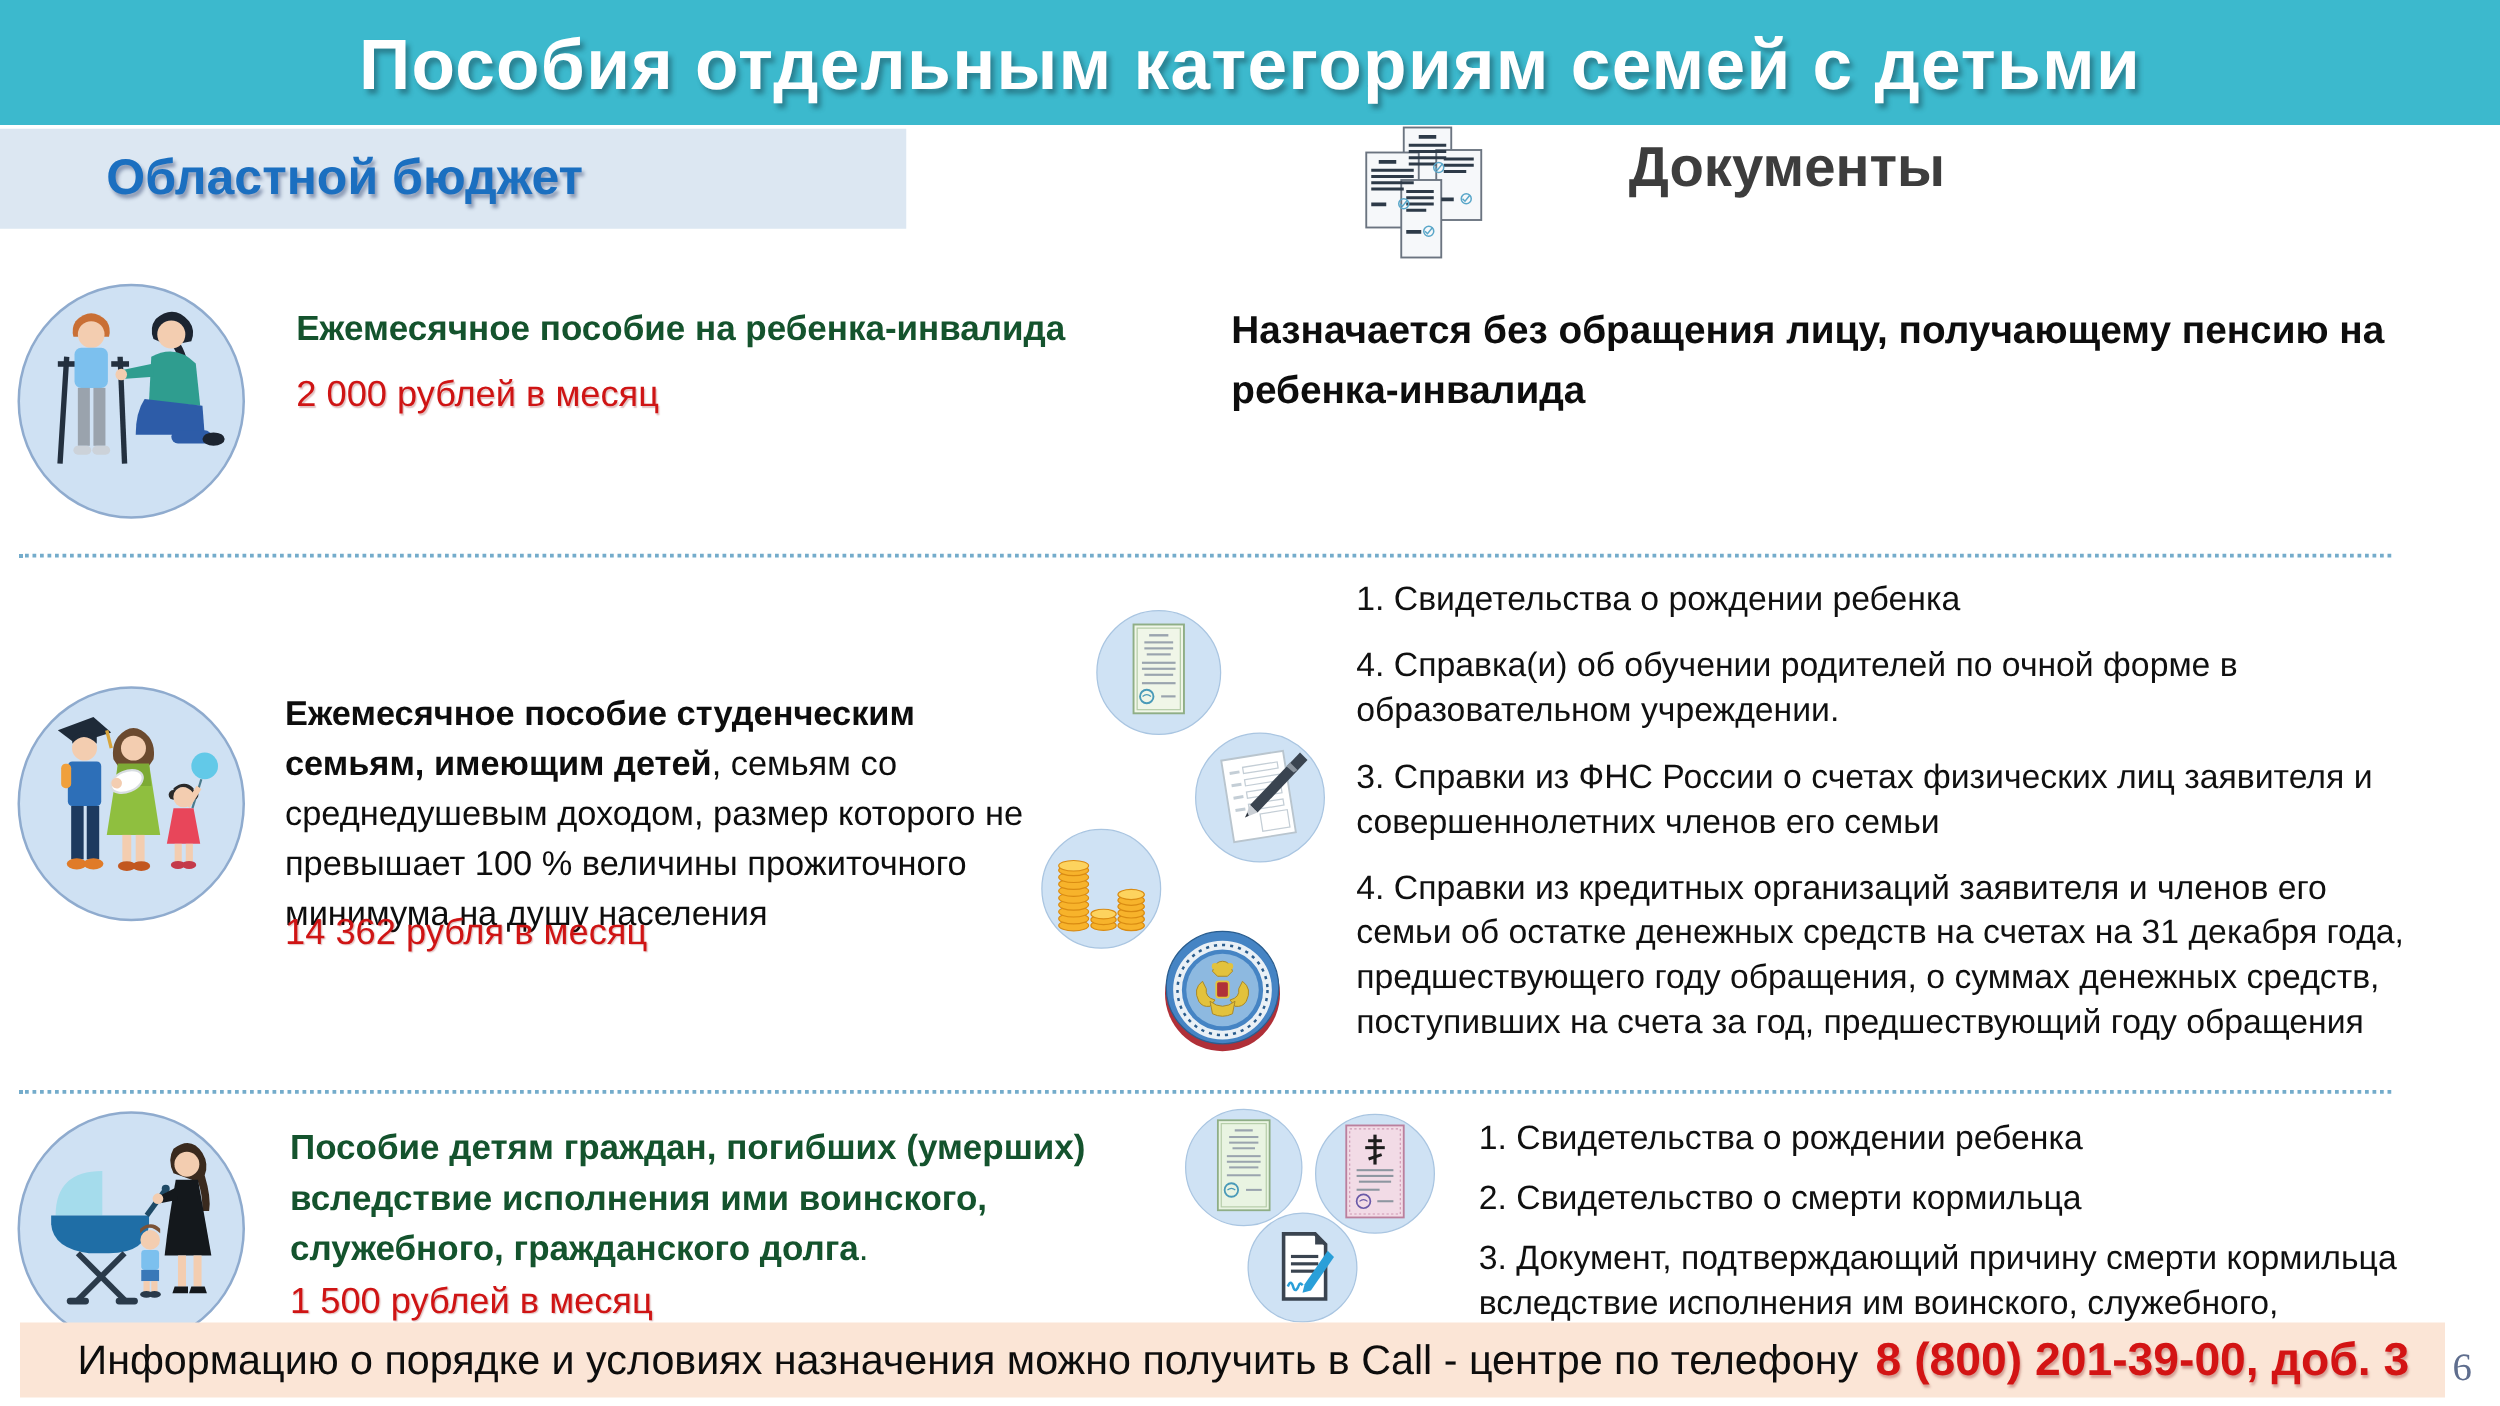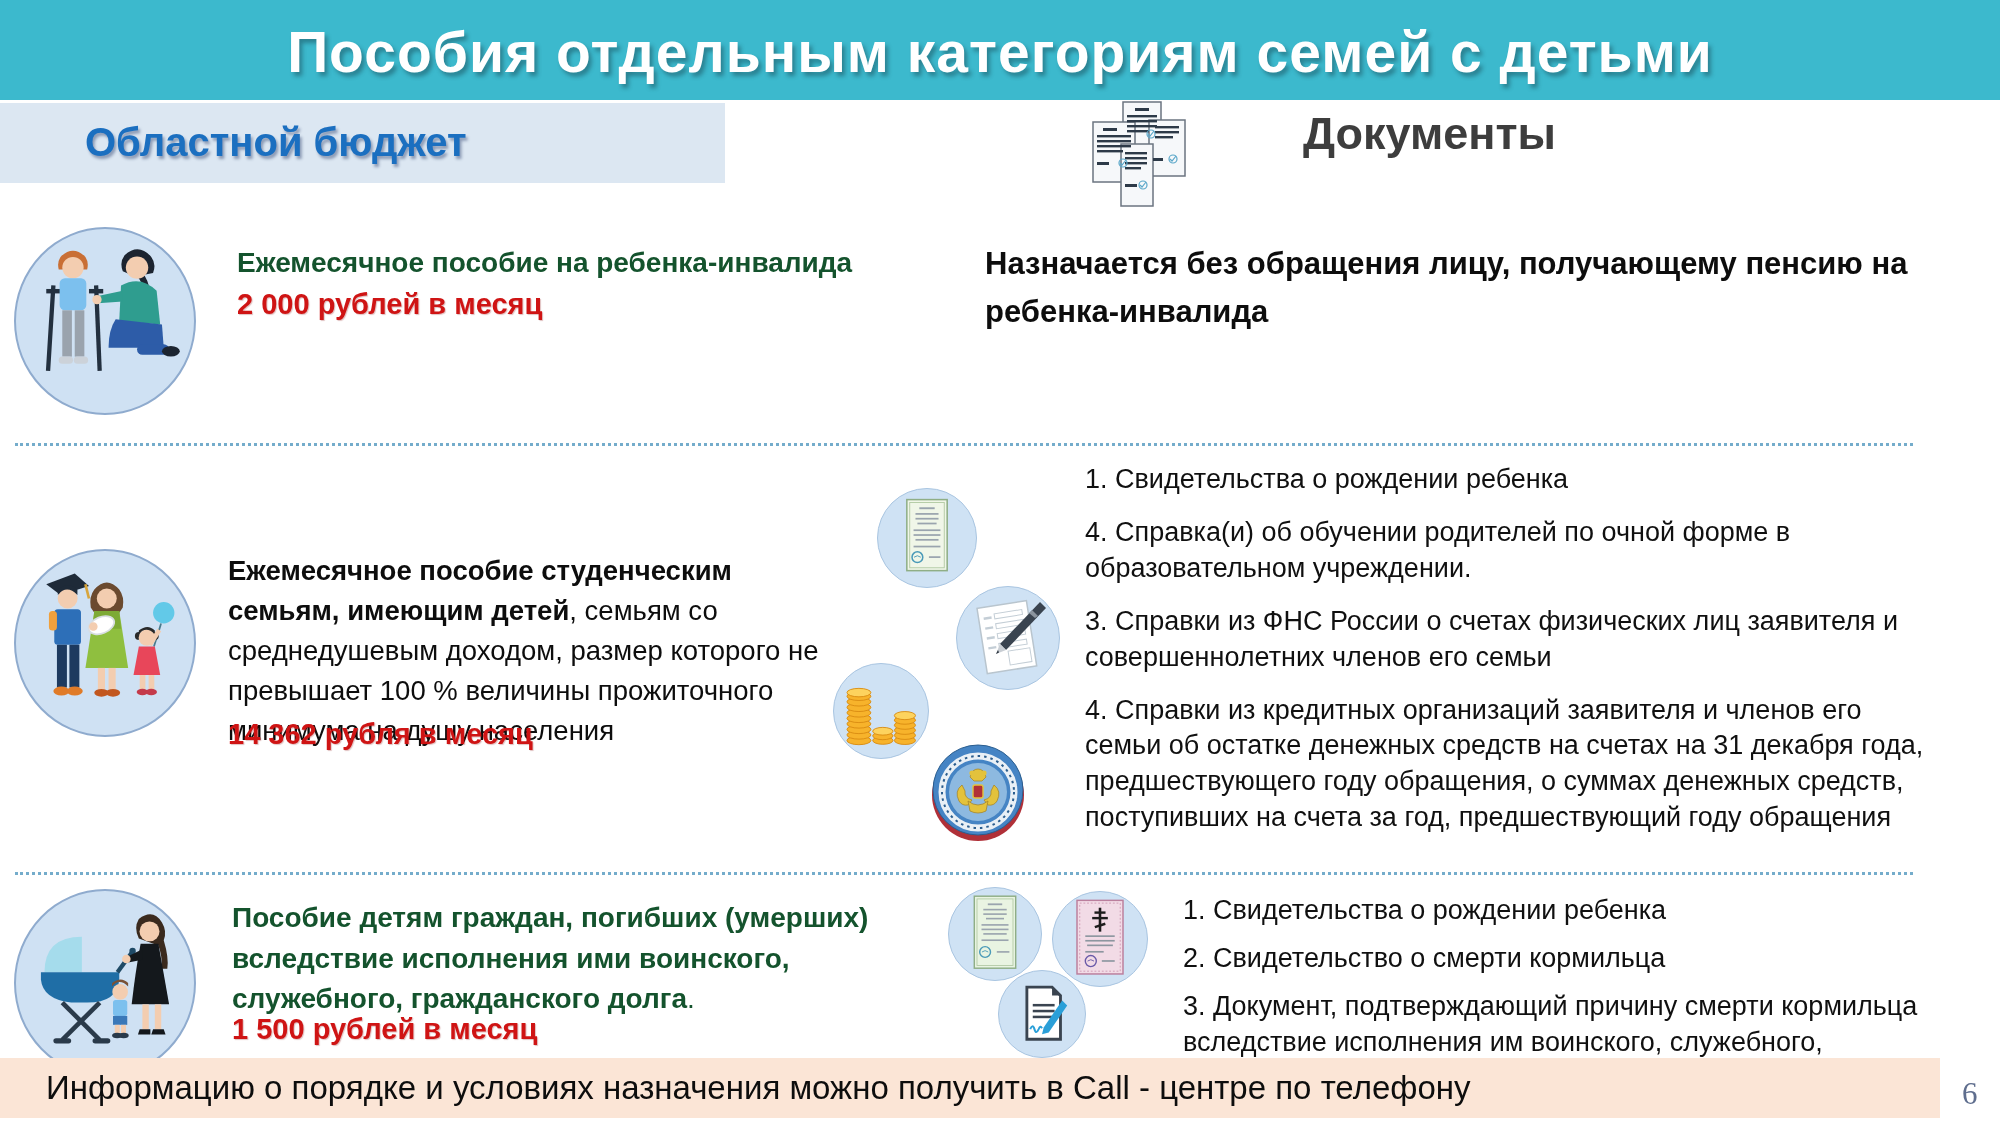--- a/index.html
+++ b/index.html
@@ -43,37 +43,38 @@
     background:#cfe1f3; border:2px solid #8fabce; overflow:hidden;
   }
   .mini-circle {
     position:absolute; border-radius:50%;
     background:#cfe2f4; border:1px solid #a9c5e1;
     display:flex; align-items:center; justify-content:center; overflow:hidden;
   }
   .benefit-title { position:absolute; font-size:28px; font-weight:bold; color:#14532d; line-height:1.45; }
   .benefit-body  { position:absolute; font-size:27.5px; color:#0d0d0d; line-height:1.45; }
   .amount {
-    position:absolute; font-size:29px; font-weight:bold; color:#cf1414;
+    position:absolute; font-size:29px; font-weight:normal; color:#cf1414;
     text-shadow:1px 1px 1px rgba(130,0,0,.25);
+    margin-top:12px;
   }
   .note {
     position:absolute; font-size:31px; font-weight:bold; color:#0d0d0d; line-height:1.55;
   }
   .doc-list { position:absolute; list-style:none; }
   .doc-item { font-size:27px; color:#101010; line-height:1.33; margin-bottom:17px; }
   .doc-list.tight .doc-item { margin-bottom:12px; }
   .divider {
     position:absolute; left:15px; width:1898px; height:0;
     border-top:3px dotted #74accb;
   }
 
   
   .footer-banner {
-    position:absolute; left:0; top:1058px; width:1940px; height:60px;
+    position:absolute; left:16px; top:1058px; width:1940px; height:60px;
     background:#fbe5d6; display:flex; align-items:center;
     padding-left:46px; white-space:nowrap;
   }
   .footer-text { font-size:33px; color:#0d0d0d; }
   .footer-phone {
     font-size:37px; font-weight:bold; color:#d31414; margin-left:14px;
     text-shadow:1px 2px 2px rgba(120,0,0,.3);
   }
   .page-number {
     position:absolute; left:1962px; top:1076px;
@@ -404,16 +405,17 @@
   </div>
 
   <ol class="doc-list tight" style="left:1183px; top:893px; width:768px;">
     <li class="doc-item">1. Свидетельства о рождении ребенка</li>
     <li class="doc-item">2. Свидетельство о смерти кормильца</li>
     <li class="doc-item">3. Документ, подтверждающий причину смерти кормильца вследствие исполнения им воинского, служебного, гражданского долга</li>
   </ol>
 
   <div class="footer-banner">
     <span class="footer-text">Информацию о порядке и условиях назначения можно получить в Call - центре по телефону</span>
+    <span class="footer-phone">8 (800) 201-39-00, доб. 3</span>
   </div>
   <div class="page-number">6</div>
 
 </div>
 
 </body></html>

